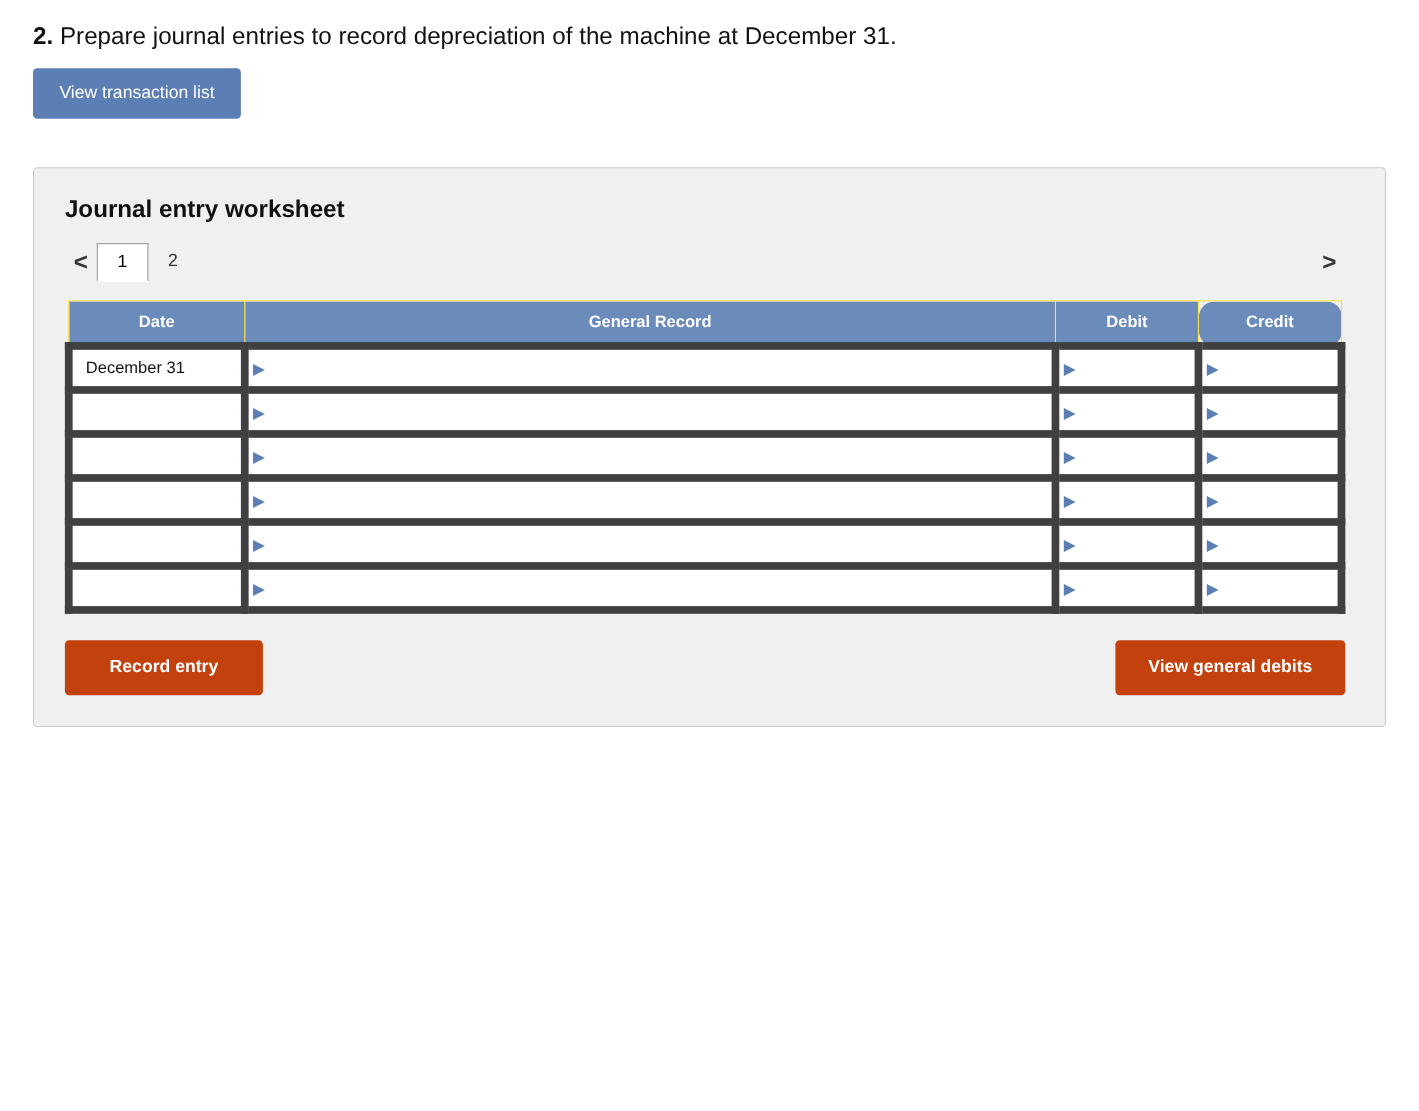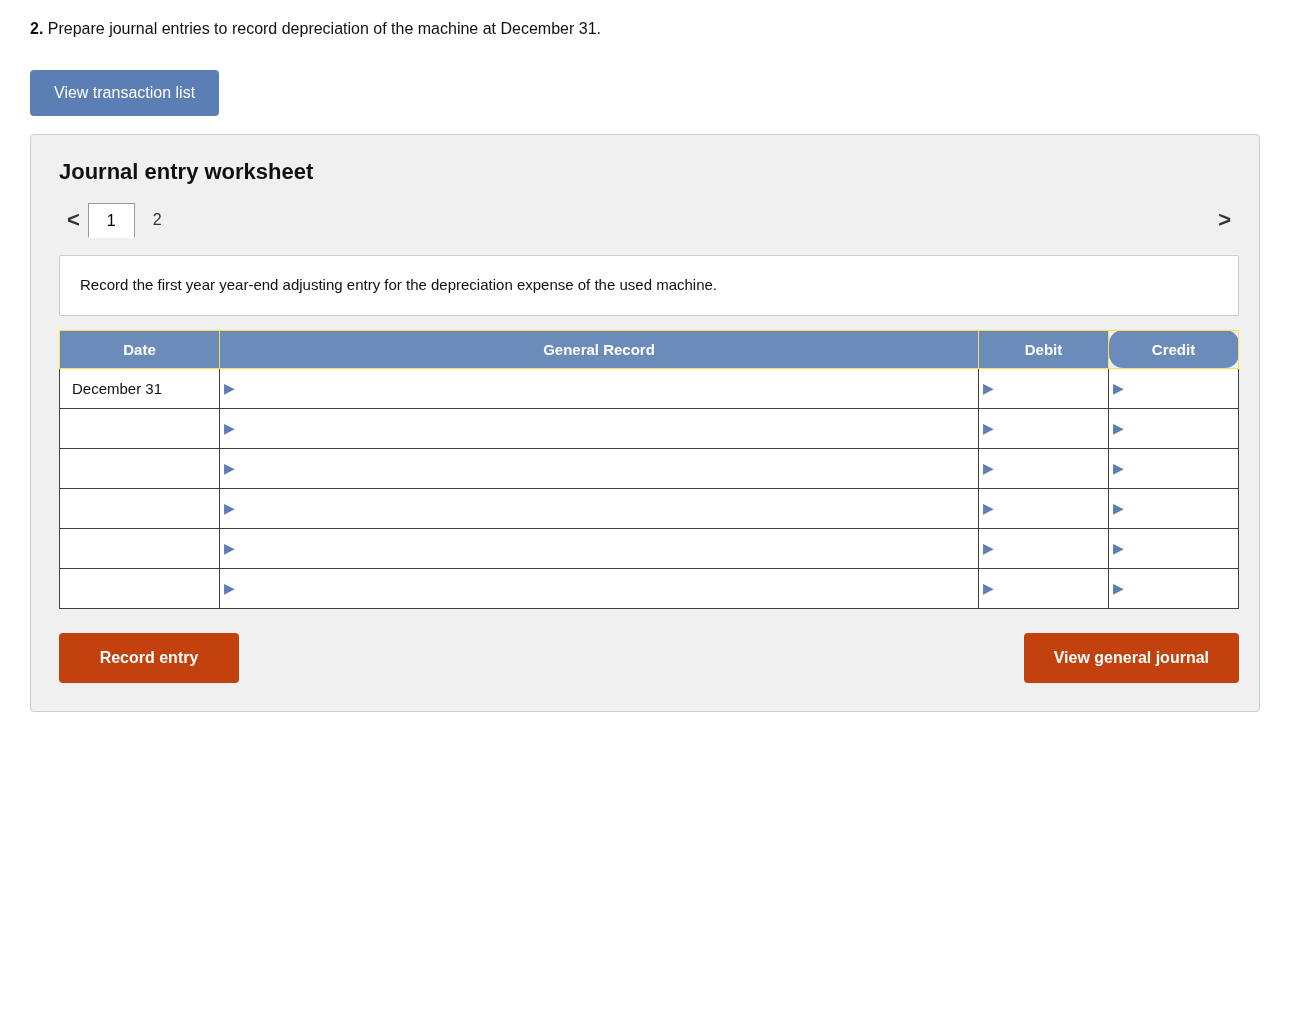--- a/index.html
+++ b/index.html
@@ -5,23 +5,23 @@
     * { box-sizing: border-box; margin: 0; padding: 0; }
     body {
       font-family: Arial, sans-serif;
       font-size: 16px;
       background: #fff;
       padding: 20px 30px;
       width: 1290px;
       min-height: 1010px;
     }
     .question-title {
-      font-size: 16px;
+      font-size: 22px;
       font-weight: normal;
-      margin-bottom: 32px;
+      margin-bottom: 16px;
       color: #111;
     }
     .question-title strong {
       font-weight: bold;
     }
     .view-transaction-btn {
       background-color: #5b7fb5;
       color: #fff;
       border: none;
       padding: 14px 24px;
@@ -29,21 +29,22 @@
       font-weight: normal;
       cursor: pointer;
       border-radius: 4px;
       margin-bottom: 18px;
       display: inline-block;
     }
     .worksheet-container {
       background: #f0f0f0;
       border: 1px solid #ccc;
       border-radius: 4px;
-      padding: 24px 20px 28px 28px;
+      padding: 24px 36px 28px 28px;
+      margin-top: 26px;
     }
     .worksheet-title {
       font-size: 22px;
       font-weight: bold;
       margin-bottom: 18px;
       color: #111;
     }
     .tab-nav {
       display: flex;
       align-items: stretch;
@@ -116,21 +117,21 @@
     .journal-table thead th.col-general { text-align: center; }
     .journal-table thead th.col-debit { width: 130px; text-align: center; }
     .journal-table thead th.col-credit { width: 130px; text-align: center; border-radius: 14px; }
     .journal-table tbody tr {
       background: #fff;
       border-bottom: 1px solid #ccc;
     }
     .journal-table tbody td {
       padding: 0;
       height: 40px;
-      border: 1px solid #404040;
+      border: 7px solid #404040;
       vertical-align: middle;
       position: relative;
     }
     .journal-table tbody td.col-date {
       padding: 8px 12px;
       font-size: 15px;
       color: #111;
     }
     .cell-input-wrapper {
       display: flex;
@@ -189,23 +190,20 @@
 <div class="worksheet-container">
   <div class="worksheet-title">Journal entry worksheet</div>
 
   <div class="tab-nav">
     <button class="nav-arrow">&lt;</button>
     <button class="tab-active">1</button>
     <button class="tab-inactive">2</button>
     <button class="nav-arrow nav-arrow-right">&gt;</button>
   </div>
 
-  <div class="instruction-box">
-    <span>Record the first year year-end adjusting entry for the depreciation expense of the used machine.</span>
-  </div>
 
 
   <table class="journal-table">
     <thead>
       <tr>
         <th class="col-date">Date</th>
         <th class="col-general">General Record</th>
         <th class="col-debit">Debit</th>
         <th class="col-credit">Credit</th>
       </tr>
@@ -335,18 +333,18 @@
               <span class="arrow-indicator">▶</span>
               <input type="text" class="cell-input" style="">
             </div>
           </td>
         </tr>
       </tbody>
   </table>
 
   <div class="btn-row">
     <button class="action-btn">Record entry</button>
-    <button class="action-btn right">View general journal</button>
+    <button class="action-btn right">View general debits</button>
   </div>
 </div>
 
 
 
 
 </body></html>

